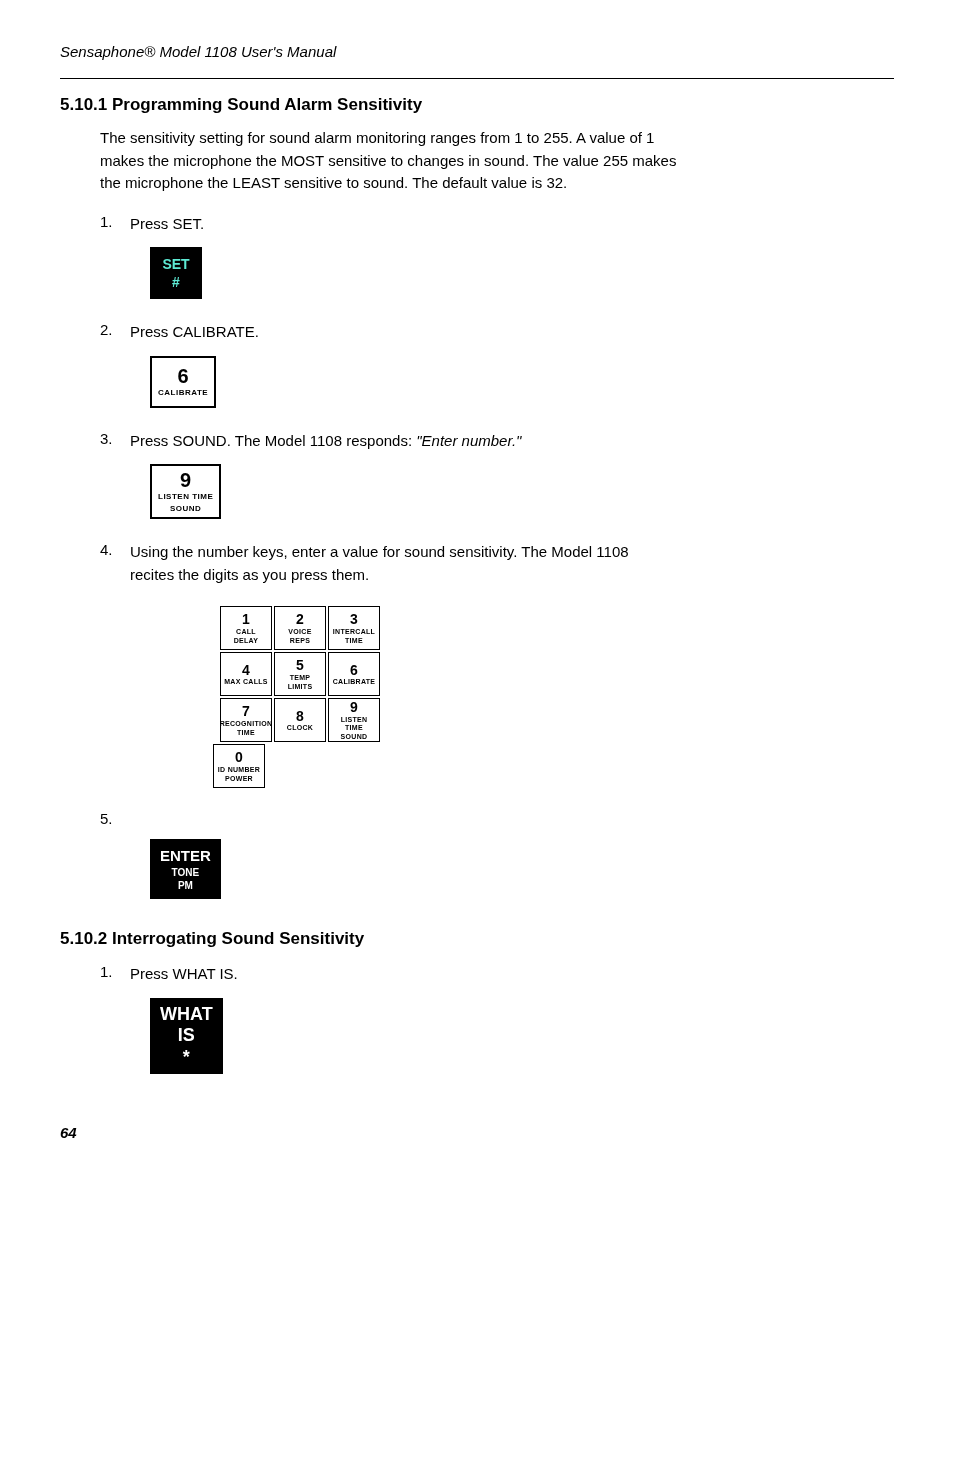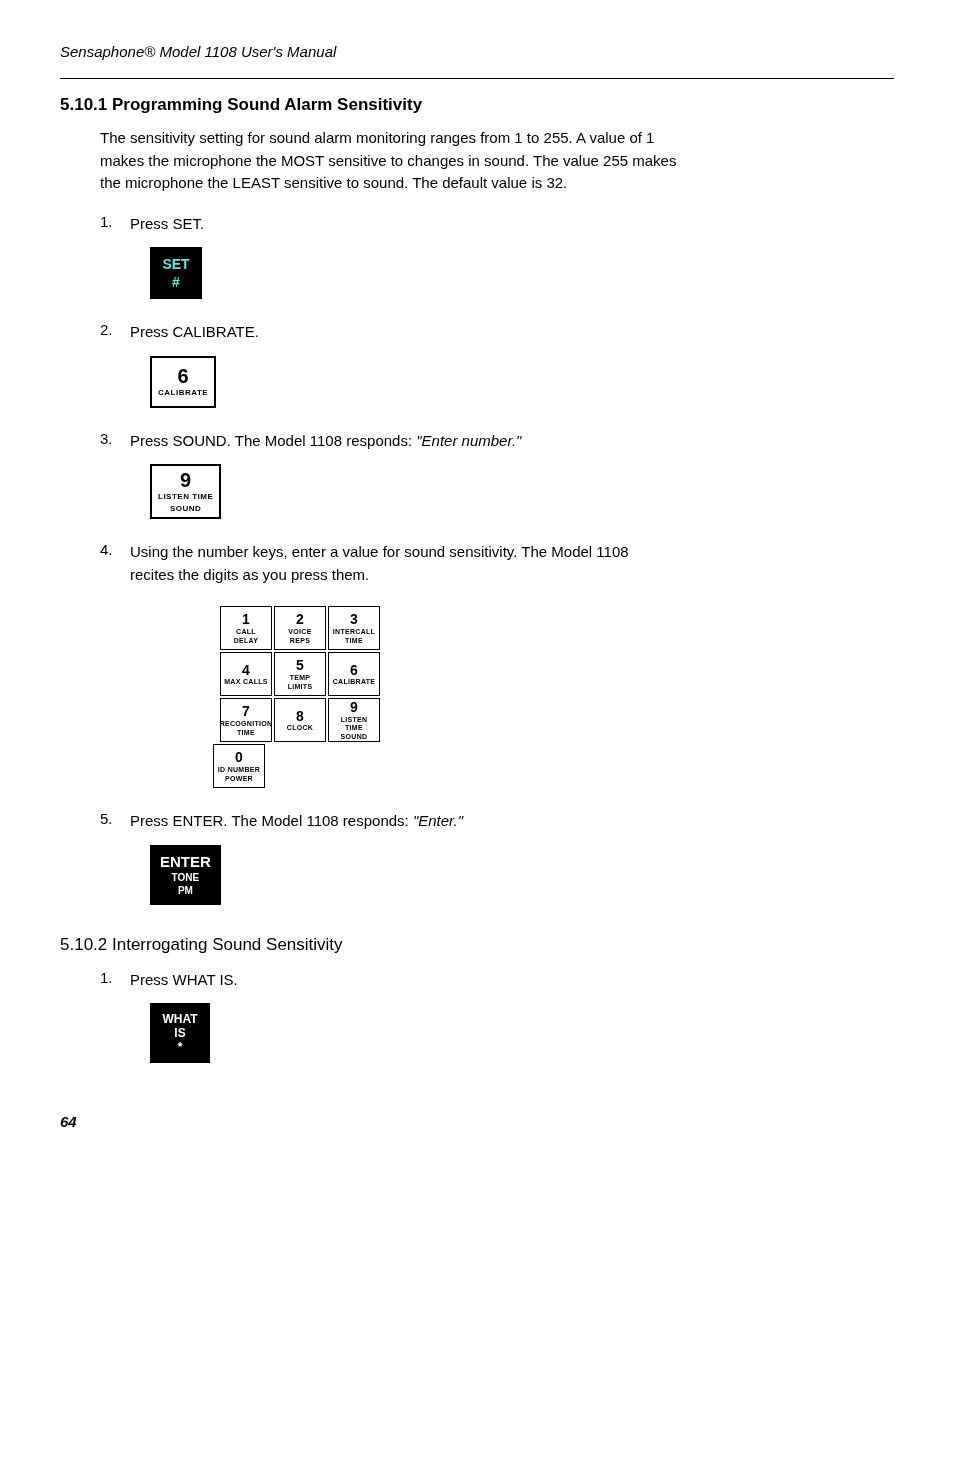--- a/index.html
+++ b/index.html
@@ -19,21 +19,21 @@
       margin-bottom: 18px;
       margin-top: 13px;
     }
     .section-heading {
       font-weight: bold;
       font-size: 17px;
       margin-bottom: 12px;
       margin-top: 10px;
     }
     .section-sub-heading {
-      font-weight: normal;
+      font-weight: bold;
       font-size: 17px;
       margin-bottom: 12px;
       margin-top: 30px;
     }
     .intro-text {
       margin-left: 40px;
       margin-bottom: 16px;
       line-height: 1.5;
       max-width: 580px;
     }
@@ -177,21 +177,21 @@
       flex-direction: column;
       align-items: center;
       justify-content: center;
       border: 2px solid #000;
       background: #000;
       color: #fff;
       min-width: 60px;
       min-height: 60px;
       padding: 4px 8px;
       font-weight: bold;
-      font-size: 12px;
+      font-size: 18px;
       line-height: 1.2;
       text-align: center;
     }
     .page-num {
       font-weight: bold;
       font-style: italic;
       font-size: 15px;
       margin-top: 50px;
     }
     .divider {
@@ -305,21 +305,20 @@
           <span class="kc-num">0</span>
           <span class="kc-label">ID NUMBER<br>POWER</span>
         </div>
       </div>
     </div>
   </div>
 
   <div class="step">
     <div class="step-row">
       <span class="step-num">5.</span>
-      <span class="step-text">Press ENTER.  The Model 1108 responds: <em>"Enter."</em></span>
     </div>
     <div class="button-img">
       <div class="enter-btn">
         <span class="e-main">ENTER</span>
         <span class="e-sub">TONE</span>
         <span class="e-sub">PM</span>
       </div>
     </div>
   </div>
 

